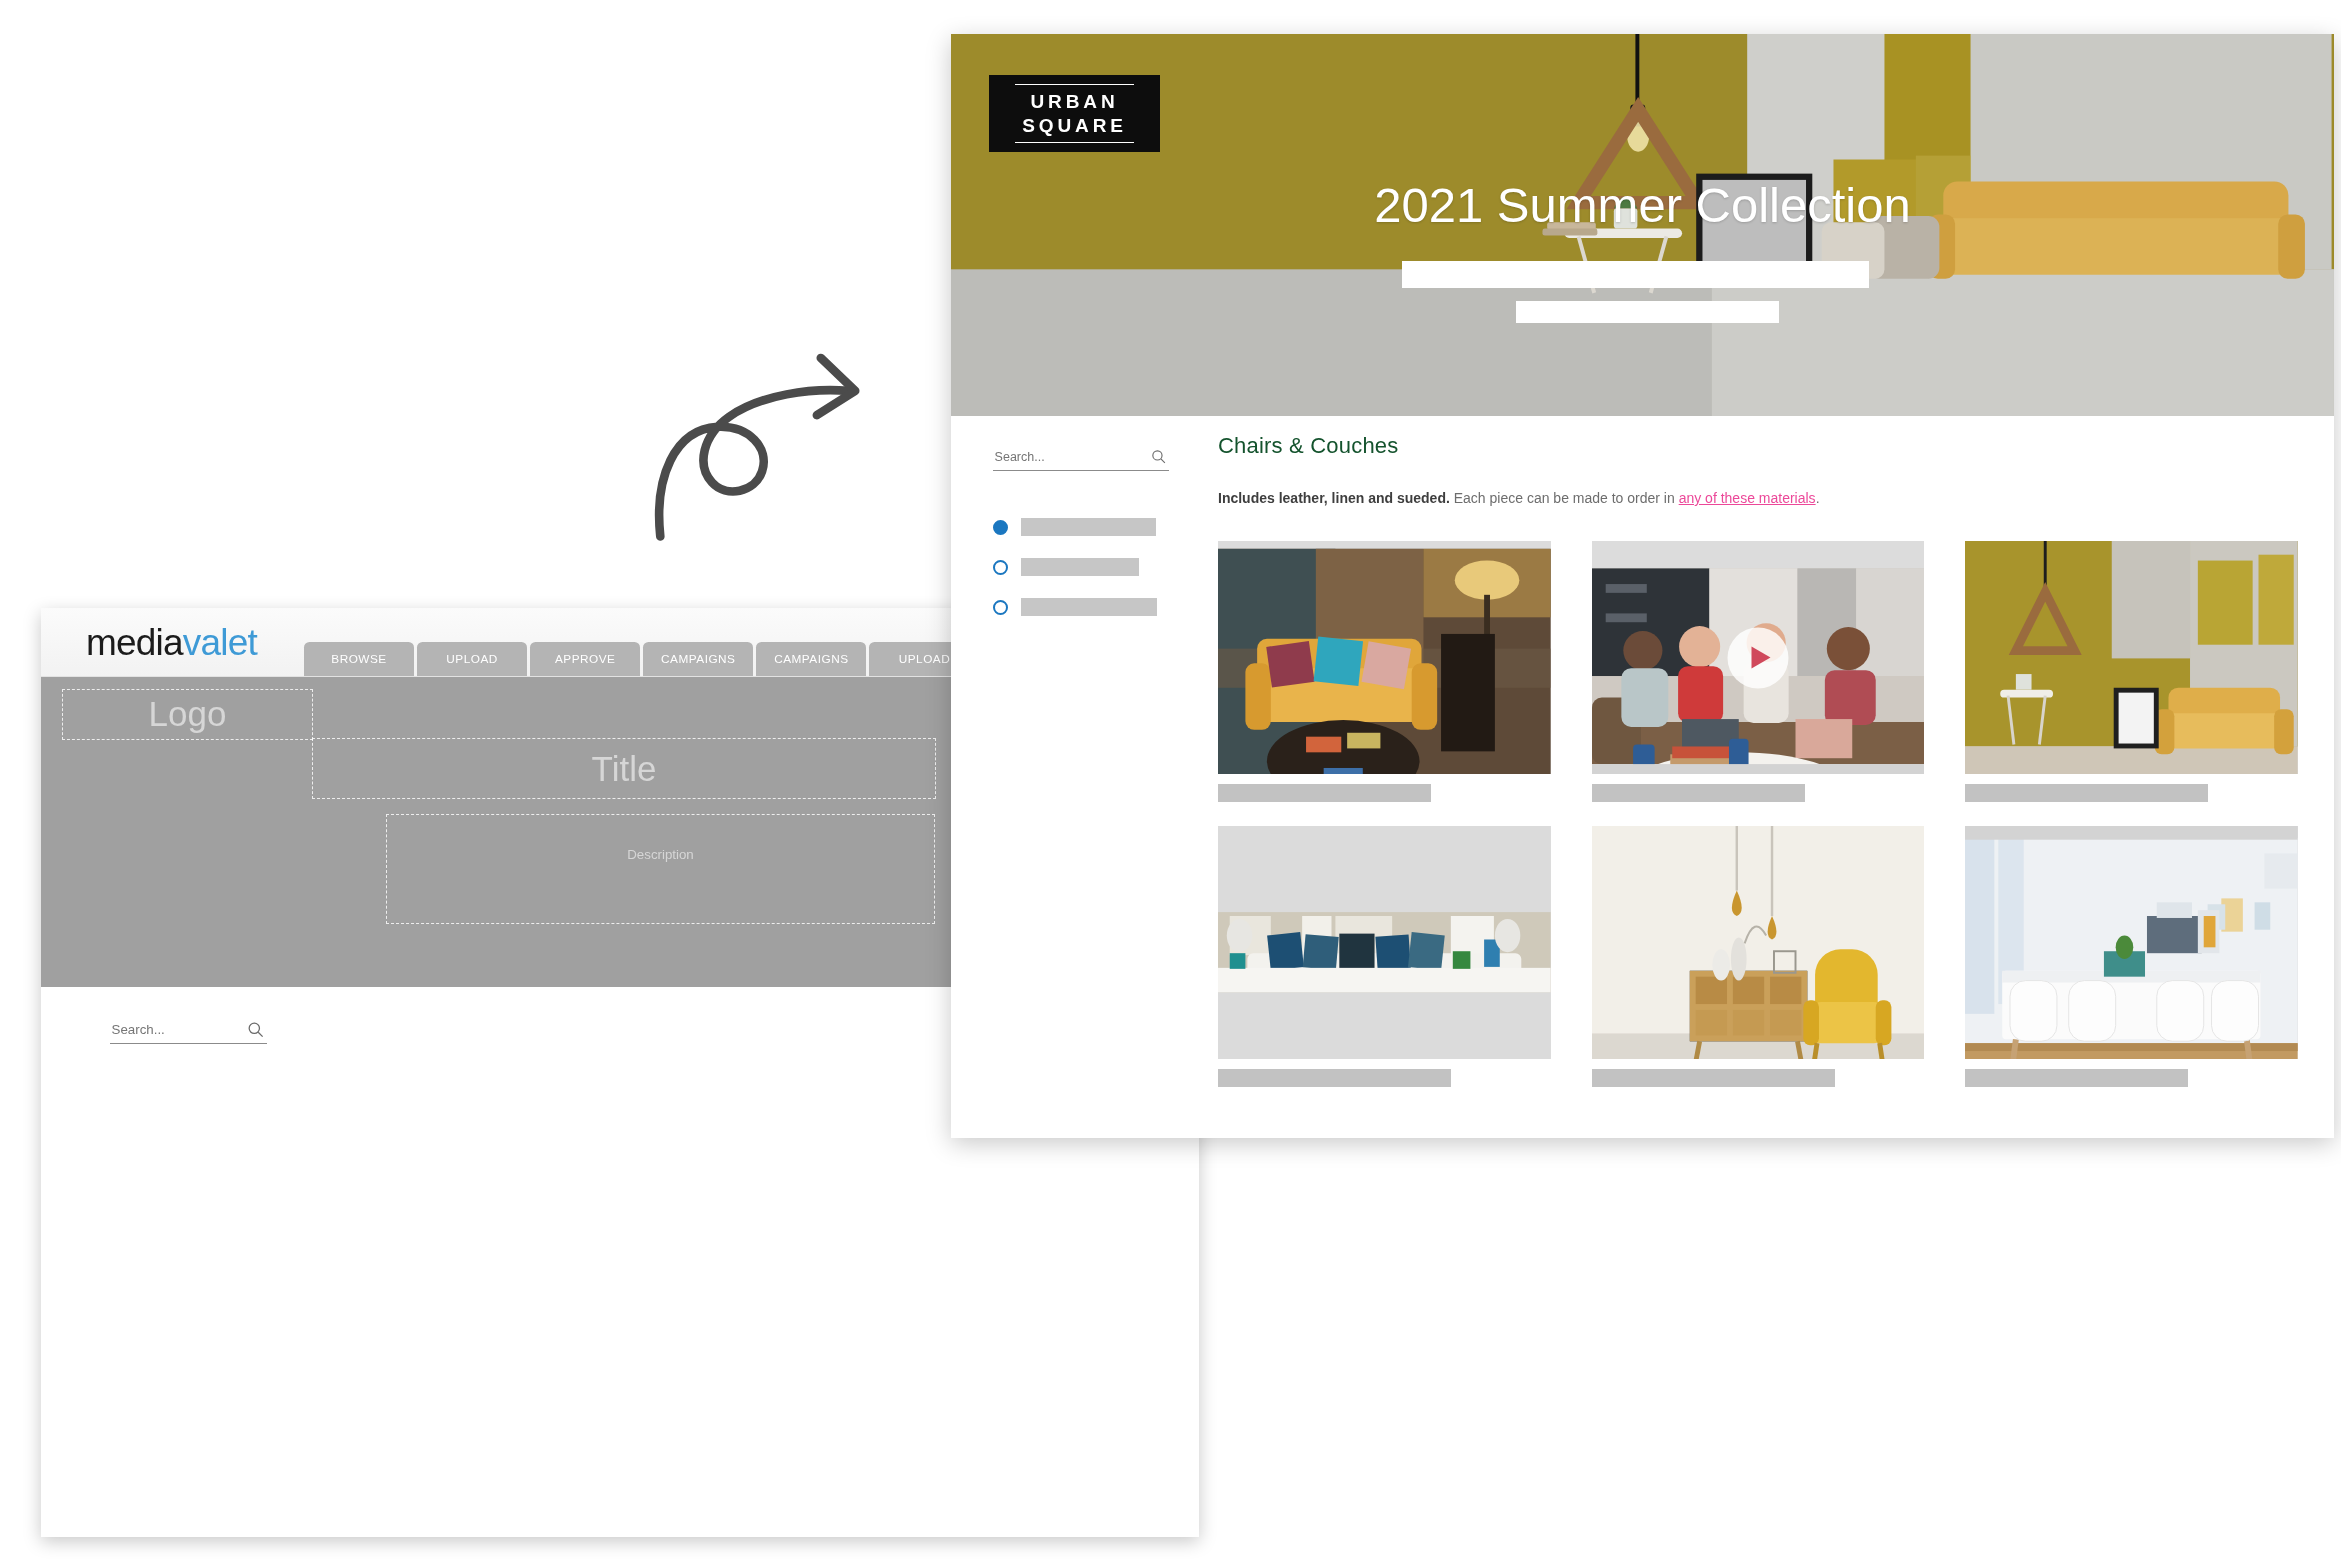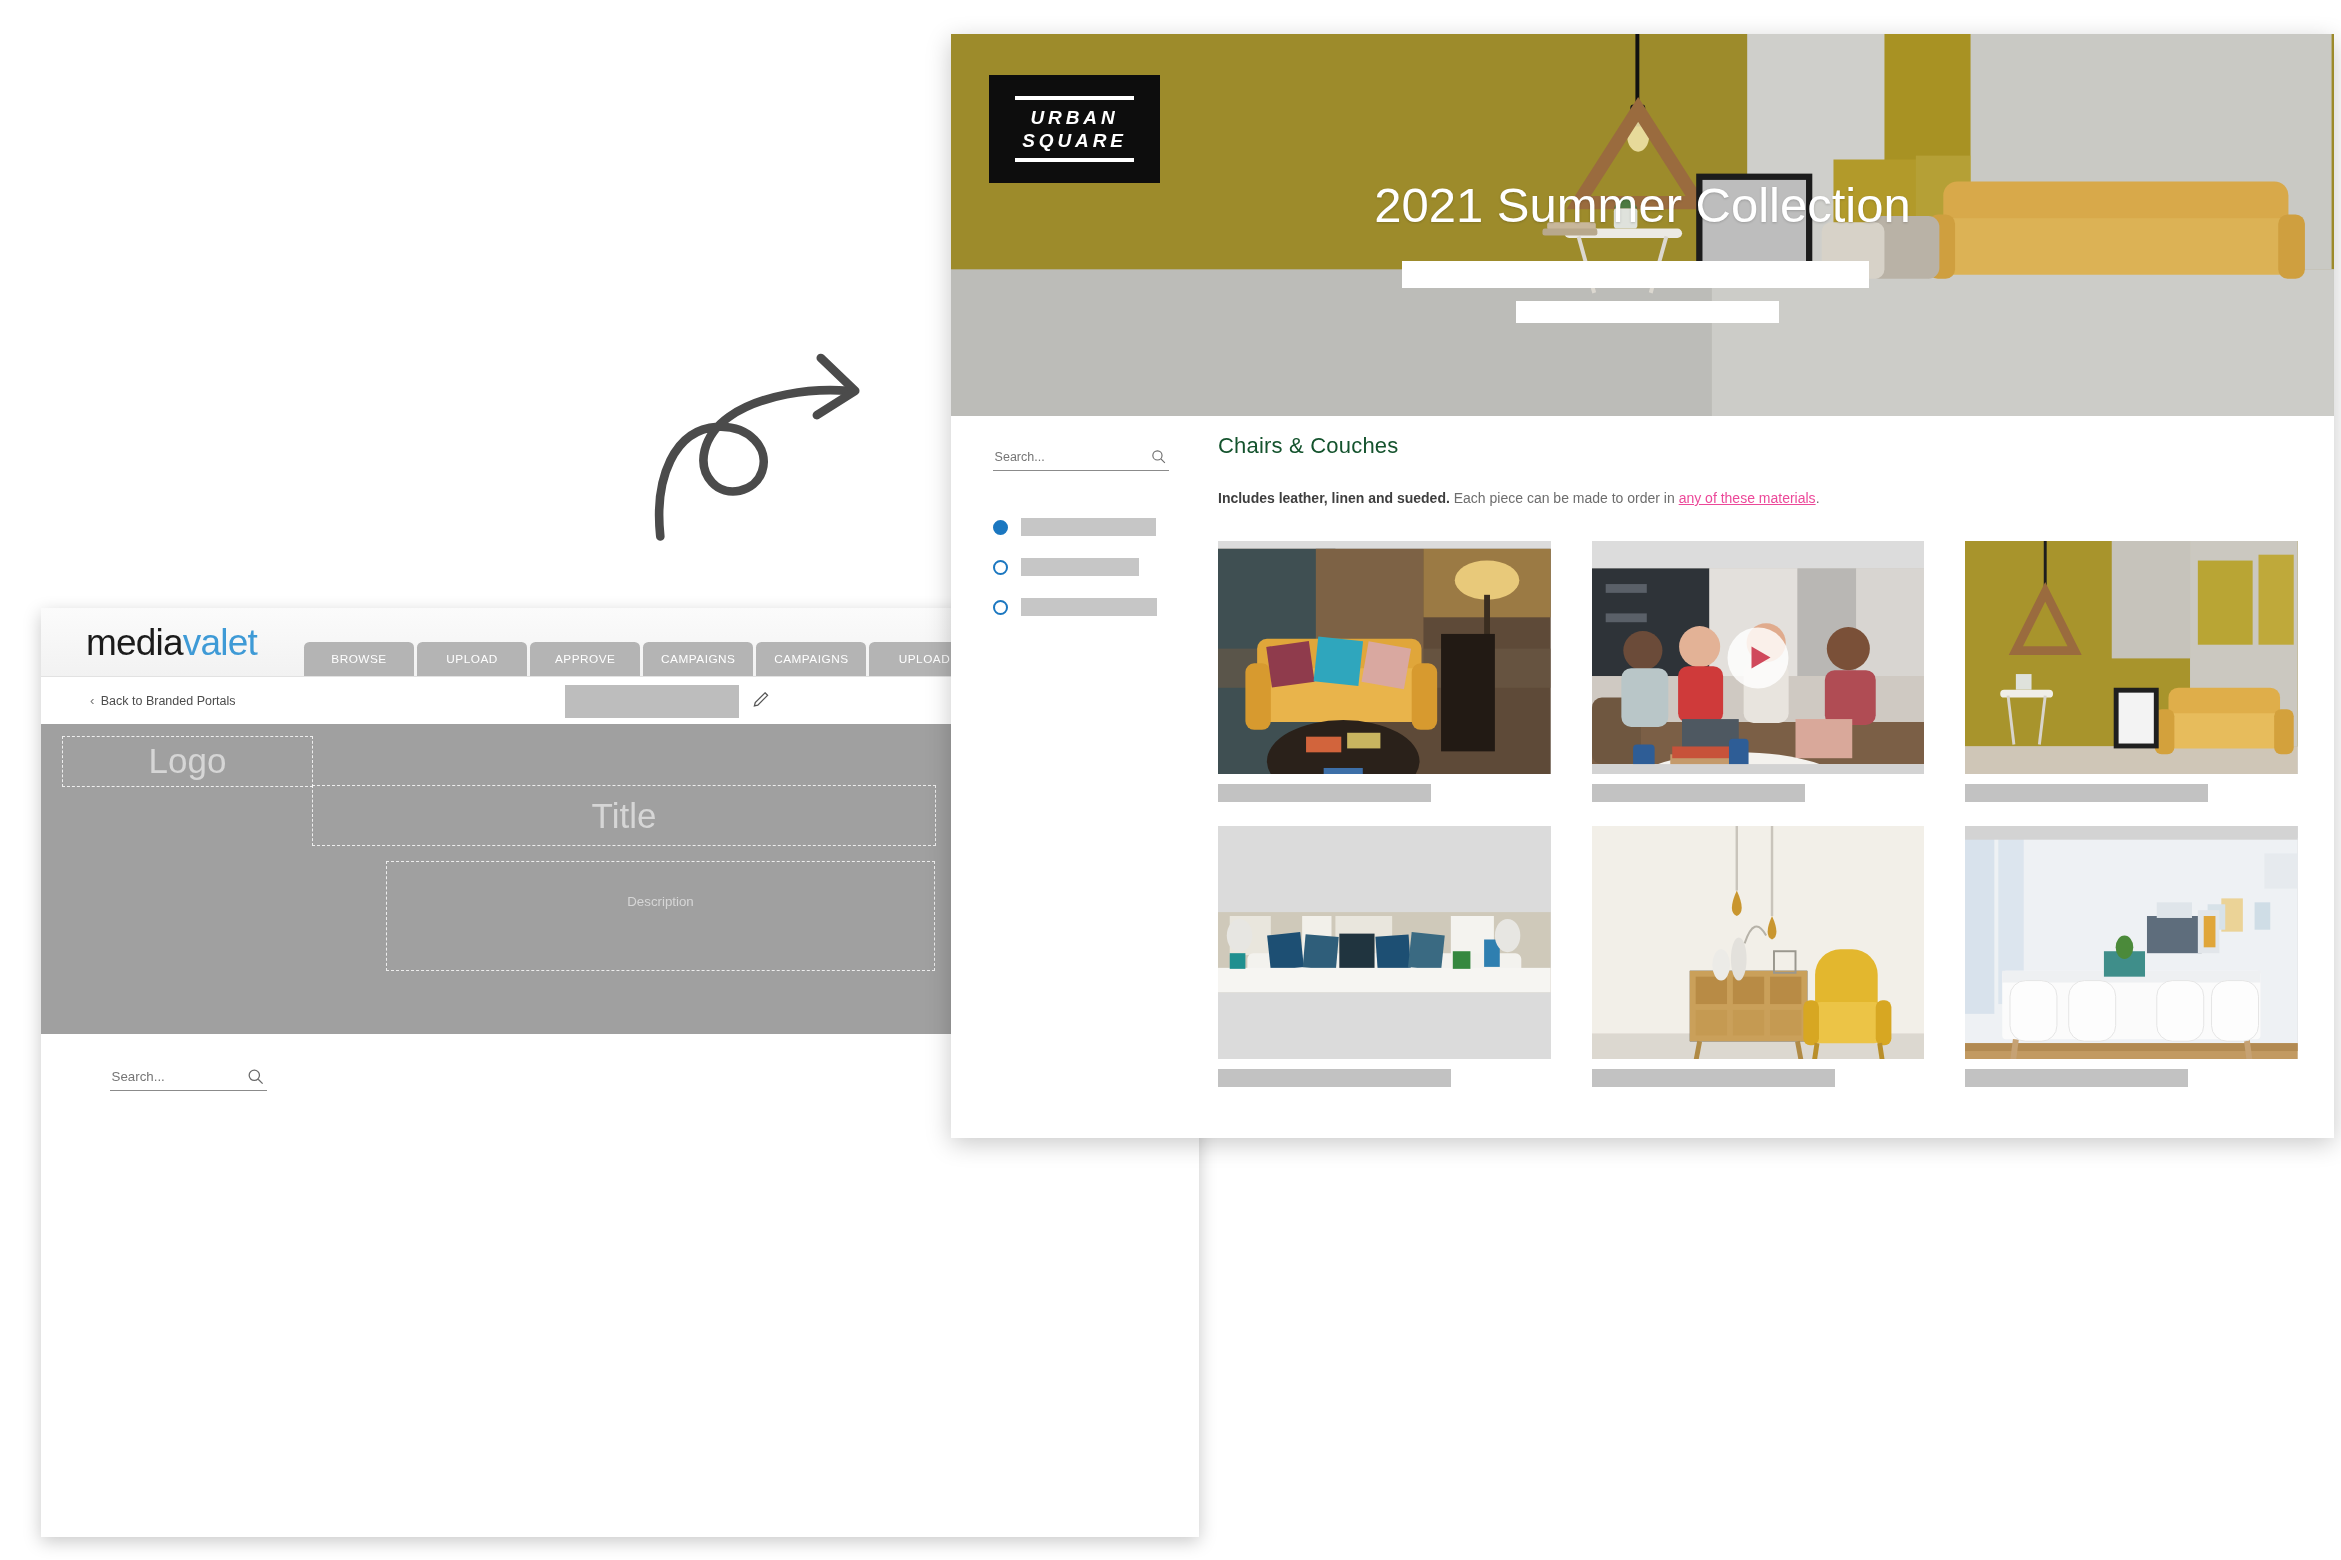--- a/index.html
+++ b/index.html
@@ -88,23 +88,23 @@
     position:absolute; left:951px; top:34px;
     width:1383px; height:1104px;
     background:#fff;
     box-shadow: 0 6.3px 23.5px rgba(0,0,0,0.22);
     overflow:hidden;
   }
   .us-hero { position:relative; height:382px; overflow:hidden; background:#9c8a2a; }
   .hero-art { position:absolute; inset:0; }
   .us-logo {
     position:absolute; left:38px; top:41px;
-    width:171px; height:108px; background:#0d0d0d;
+    width:171px; height:77px; background:#0d0d0d;
     display:flex; flex-direction:column; align-items:center; justify-content:center;
-    gap:5.5px; padding: 9.4px 0; font-style: italic;
+    gap:5.5px; padding: 9.4px 0;
   }
   .us-logo .rule { width:119px; height:3.9px; background:#fff; }
   .us-logo .lt {
     color:#fff; font-size:19px; letter-spacing:3.9px; font-weight:700;
     line-height:1.22; text-align:center;
   }
   .us-hero-title {
     position:absolute; left:50%; top:143px; transform:translateX(-50%);
     color:#fff; font-size:49px; font-weight:400; white-space:nowrap;
     text-shadow: 0 0.8px 2.4px rgba(0,0,0,.18);
@@ -172,29 +172,20 @@
         <div class="mv-tab">BROWSE</div>
         <div class="mv-tab">UPLOAD</div>
         <div class="mv-tab">APPROVE</div>
         <div class="mv-tab">CAMPAIGNS</div>
         <div class="mv-tab">CAMPAIGNS</div>
         <div class="mv-tab">UPLOAD</div>
         <div class="mv-tab last"></div>
       </div>
     </div>
 
-    <div class="mv-crumbbar">
-      <div class="mv-back">
-        <span class="chev">‹</span><span>Back to Branded Portals</span>
-      </div>
-      <div class="mv-titlefield"></div>
-      <svg class="mv-pencil" viewBox="0 0 24 24" fill="none" stroke="currentColor" stroke-width="1.5">
-        <path d="M16.5 4.5l3 3L8 19l-4 1 1-4z"></path>
-      </svg>
-    </div>
 
     <div class="mv-hero">
       <div class="ph-box ph-logo">Logo</div>
       <div class="ph-box ph-title">Title</div>
       <div class="ph-box ph-desc">Description</div>
     </div>
 
     <div class="mv-body">
       <div class="mv-searchwrap">
         <input class="mv-search-in" placeholder="Search..." style="">

